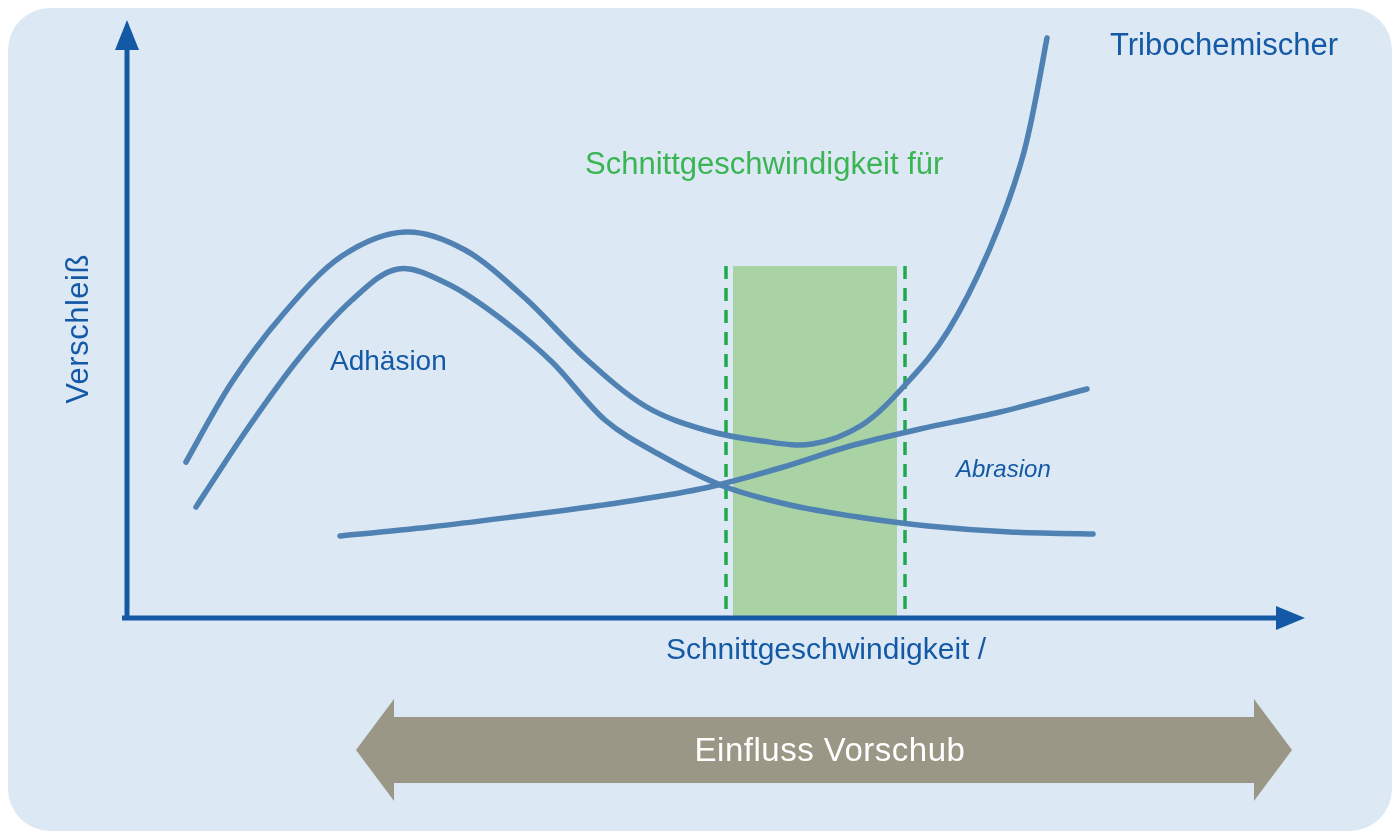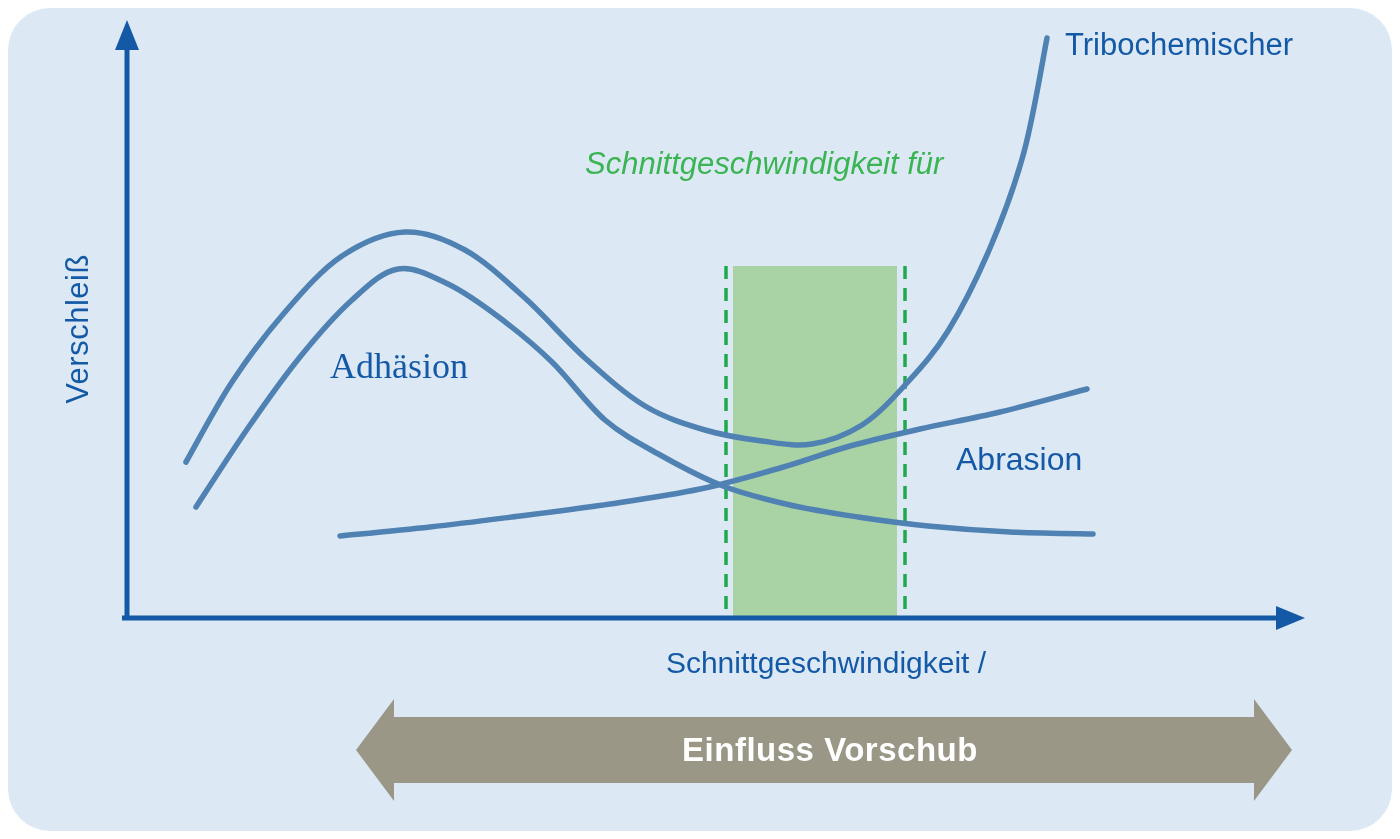--- a/index.html
+++ b/index.html
@@ -11,31 +11,31 @@
   .panel{
     position:absolute;left:8px;top:8px;right:8px;bottom:8px;
     background:#dce9f5;border-radius:42px;
   }
   #chart-svg{position:absolute;left:0;top:0;width:1400px;height:839px;}
   .lbl{position:absolute;color:#1459a6;white-space:nowrap;}
   .y-label{
     left:78px;top:329px;font-size:31px;letter-spacing:.5px;
     transform:translate(-50%,-50%) rotate(-90deg);
   }
-  .tribo-label{left:1065px;top:20px;font-size:31px;line-height:49px;}
-  .green-label{left:585px;top:138px;font-size:31px;line-height:52px;color:#3bb453;font-style:italic;}
-  .adhesion-label{left:330px;top:345px;font-size:36px;font-family:Liberation Serif, serif;}
-  .abrasion-label{left:956px;top:441px;font-size:32px;}
+  .tribo-label{left:1110px;top:20px;font-size:31px;line-height:49px;}
+  .green-label{left:585px;top:138px;font-size:31px;line-height:52px;color:#3bb453;}
+  .adhesion-label{left:330px;top:345px;font-size:28px;}
+  .abrasion-label{left:956px;top:455px;font-size:24px;font-style:italic;}
   .x-label{
     left:826px;top:630px;transform:translateX(-50%);
-    text-align:center;font-size:30px;line-height:37px;margin-top:14px;
+    text-align:center;font-size:30px;line-height:37px;
   }
   .arrow-label{
     left:830px;top:750px;transform:translate(-50%,-50%);
-    font-size:33px;font-weight:bold;color:#ffffff;letter-spacing:.5px;
+    font-size:33px;font-weight:normal;color:#ffffff;letter-spacing:.5px;
   }
   .line{display:block;}
 </style>
 </head>
 <body>
 
 <div class="panel"></div>
 
 <svg id="chart-svg" viewBox="0 0 1400 839">
     <rect x="733" y="266" width="164" height="350" fill="#a9d3a4"></rect>

